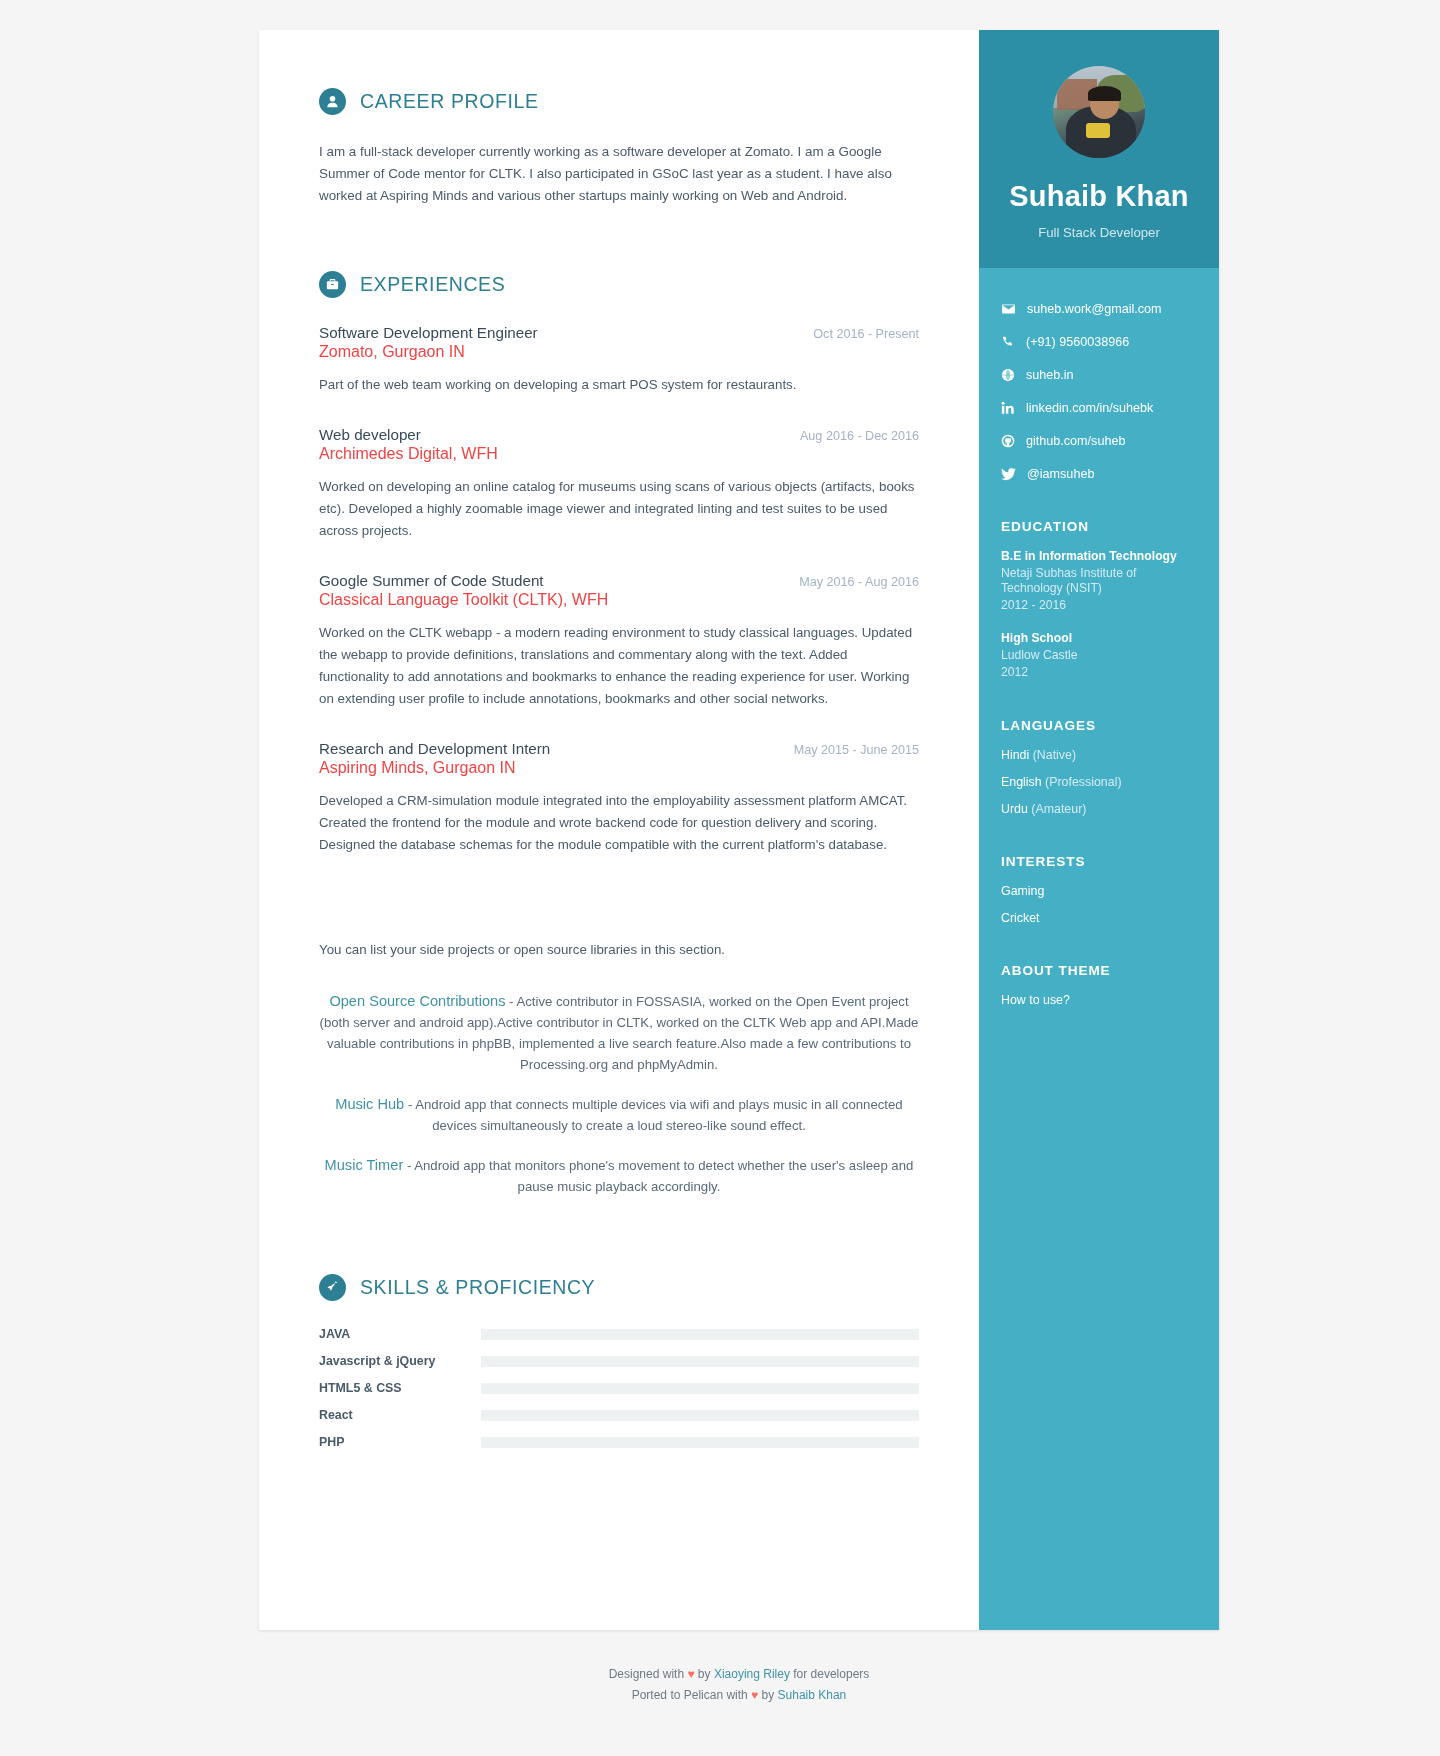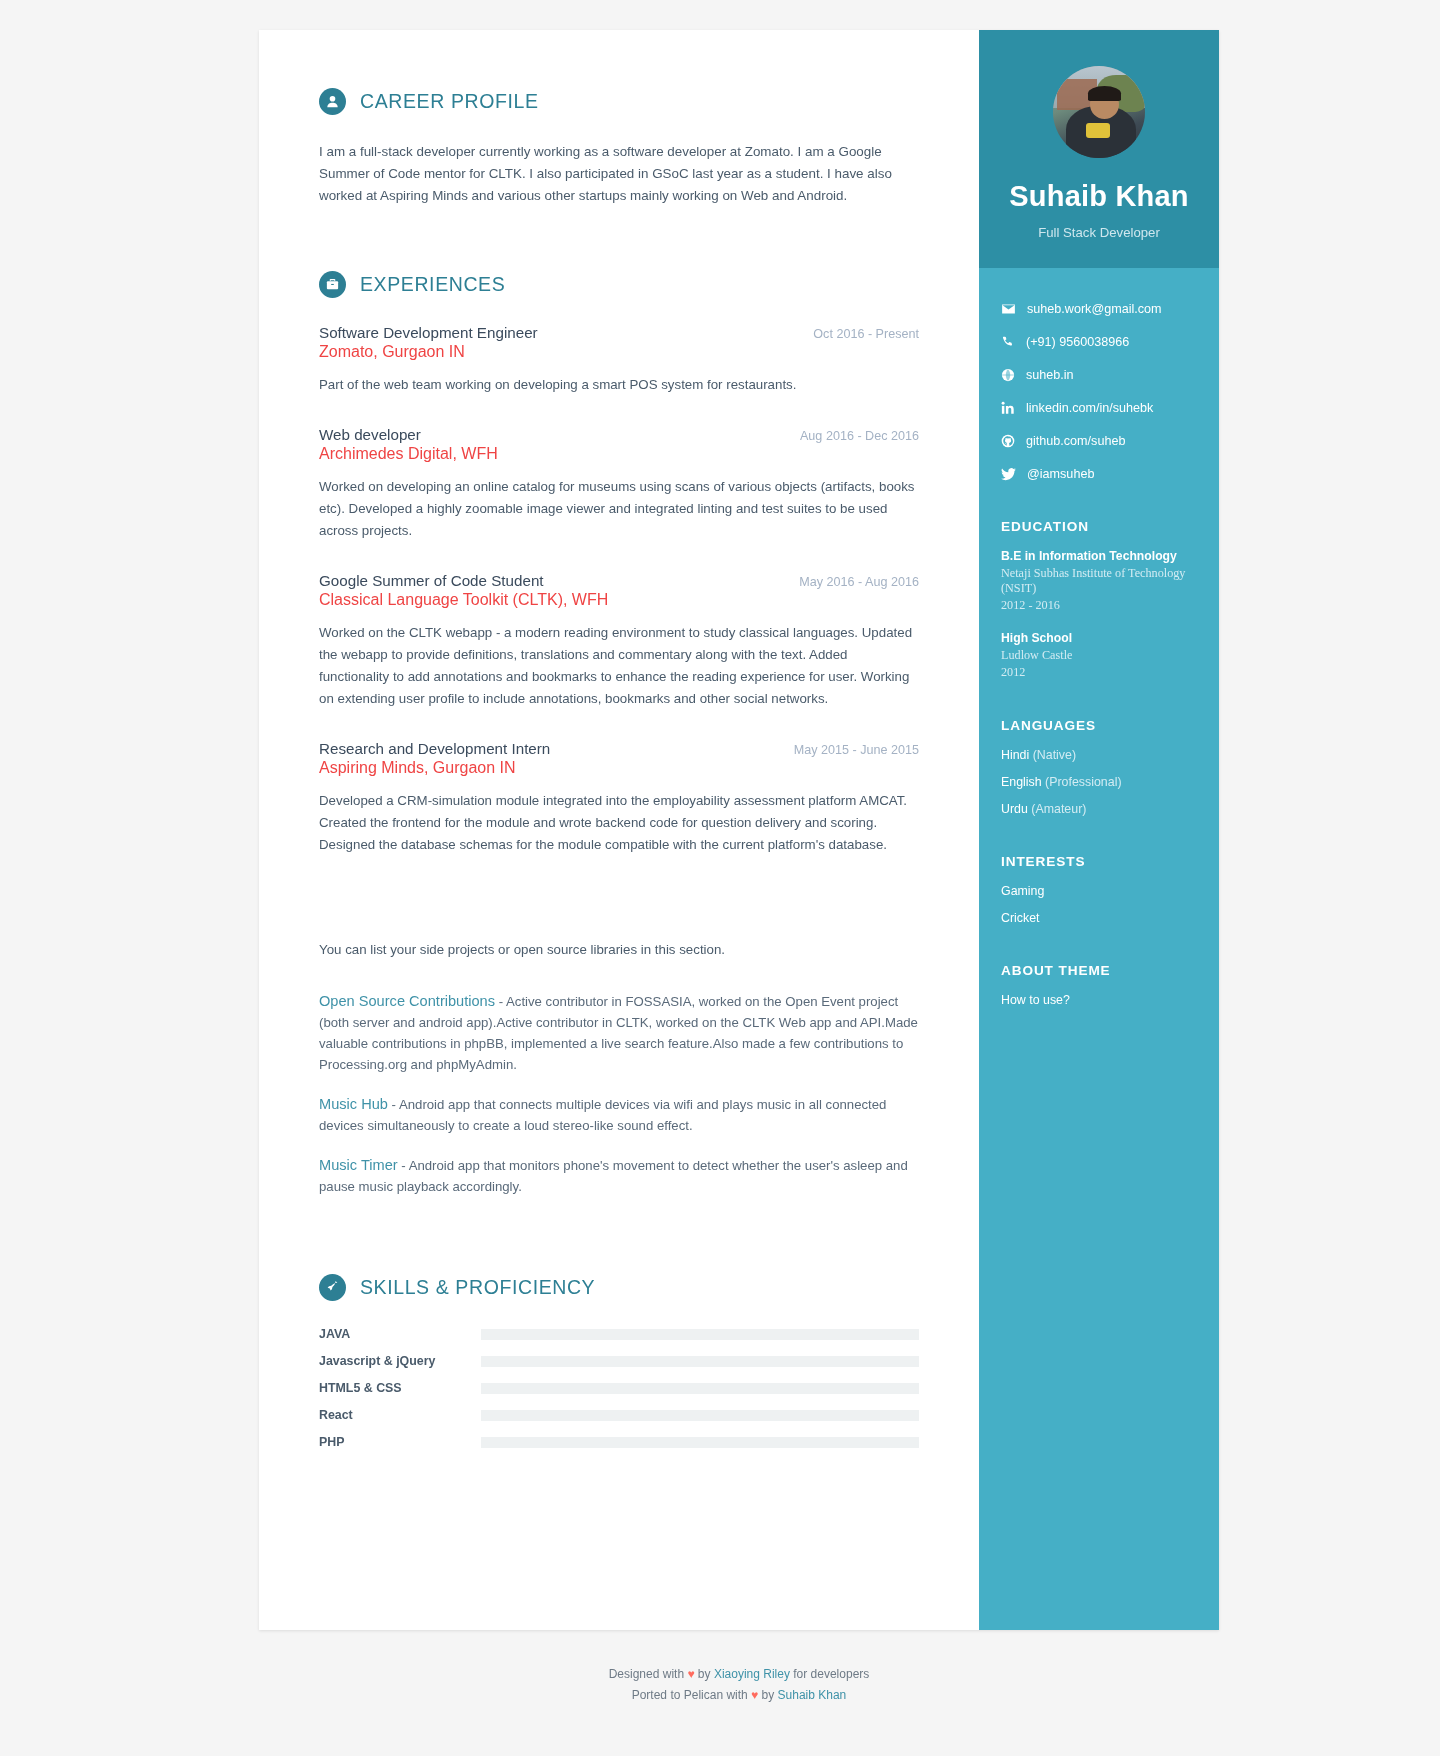--- a/index.html
+++ b/index.html
@@ -95,21 +95,21 @@
   }
 
   .gap-after-exp { height: 56px; }
 
   
   .proj-intro {
     font-size: 13.3px;
     color: #4a5b6b;
     margin-bottom: 34px;
   }
-  .proj { margin-bottom: 19px; font-size: 13.2px; line-height: 21px; color: #4a5b6b; }
+  .proj { margin-bottom: 19px; font-size: 13.2px; line-height: 21px; color: #4a5b6b; text-align: center; }
   .proj-name { color: #3f92a8; font-size: 14.6px; }
   .proj-body { color: #5a6a7a; }
 
   .gap-after-proj { height: 58px; }
 
   
   .skill-list { margin-top: 12px; }
   .skill-row {
     display: flex;
     align-items: center;
@@ -198,21 +198,21 @@
   .side-block { margin-top: 38px; }
   .side-h {
     font-size: 13.6px;
     font-weight: bold;
     letter-spacing: 0.9px;
     margin-bottom: 15px;
   }
 
   .edu-item { margin-bottom: 18px; }
   .edu-deg { font-size: 12.2px; font-weight: bold; line-height: 15px; }
-  .edu-sub { font-size: 12.2px; color: #d3ecf3; line-height: 15px; margin-top: 2px; font-family: Liberation Serif, serif; }
+  .edu-sub { font-size: 12.2px; color: #d3ecf3; line-height: 15px; margin-top: 2px; }
 
   .lang-item { font-size: 12.4px; margin-bottom: 13px; }
   .lang-lvl { color: #d3ecf3; }
 
   .int-item { font-size: 12.4px; margin-bottom: 13px; }
   .theme-item { font-size: 12.4px; }
 
   
   .footer {
     width: 960px;

